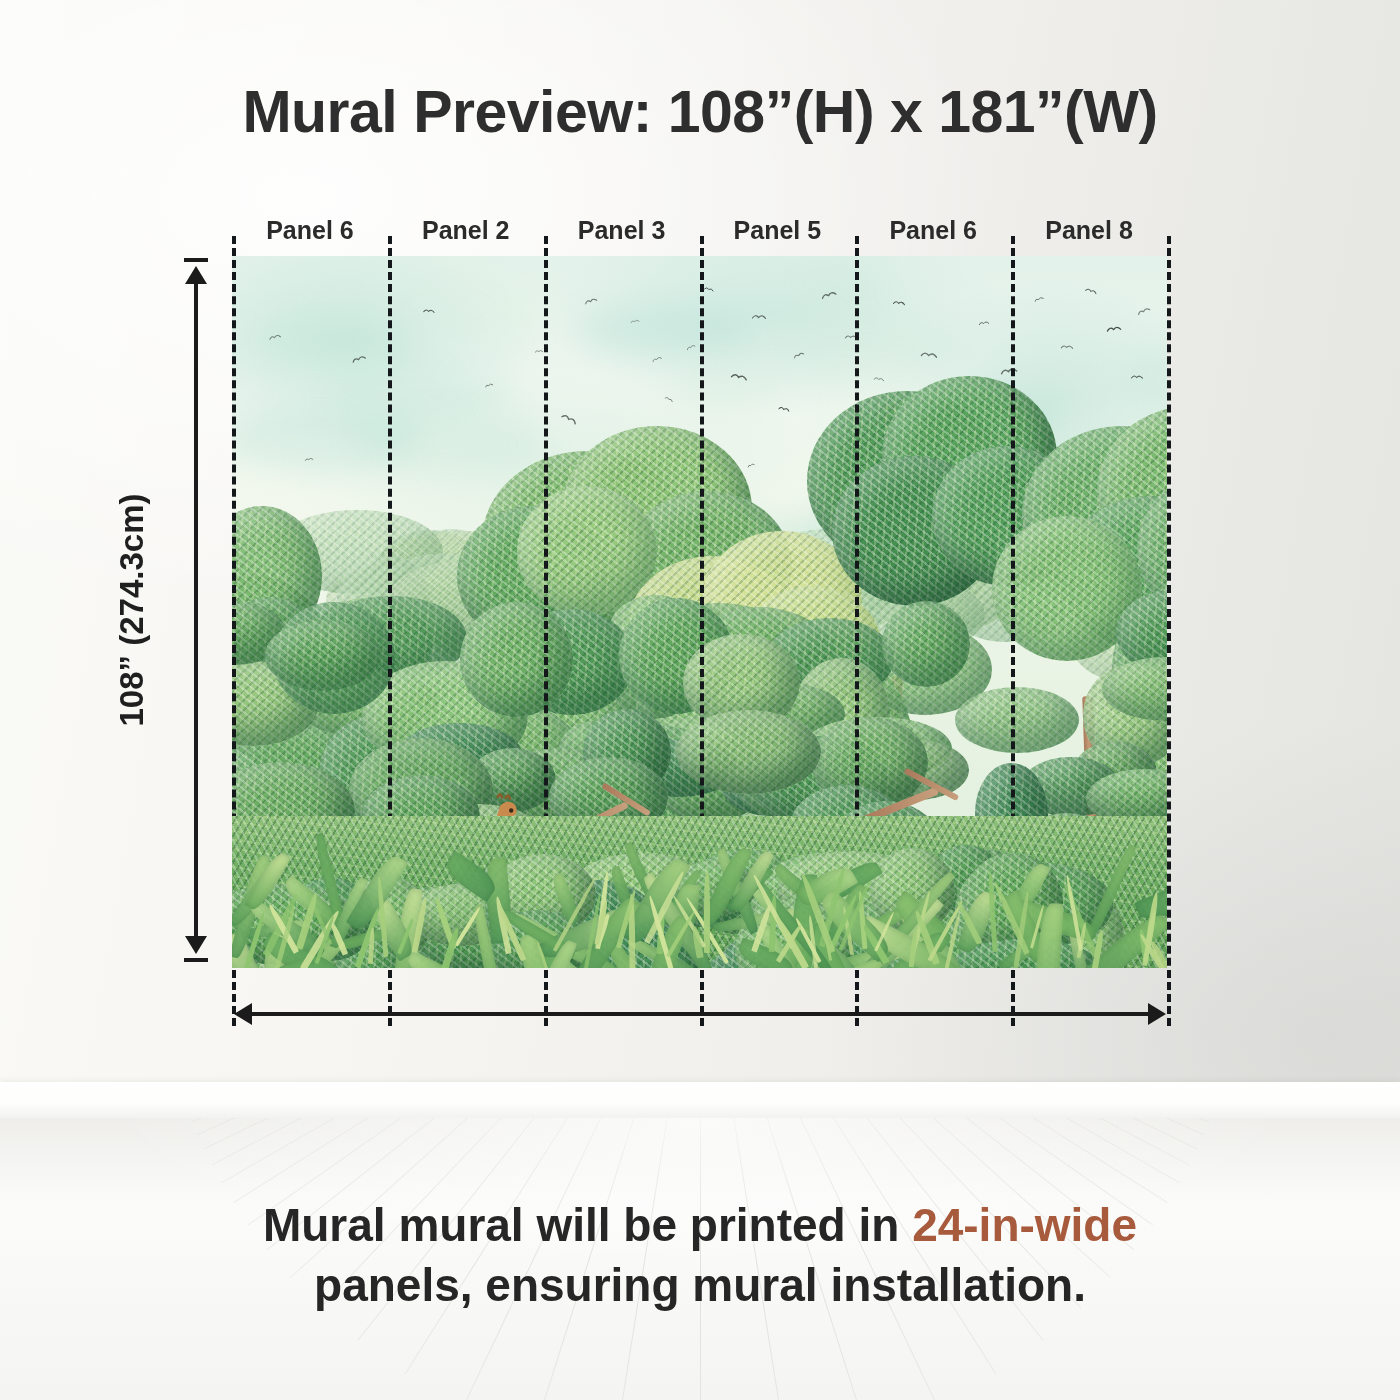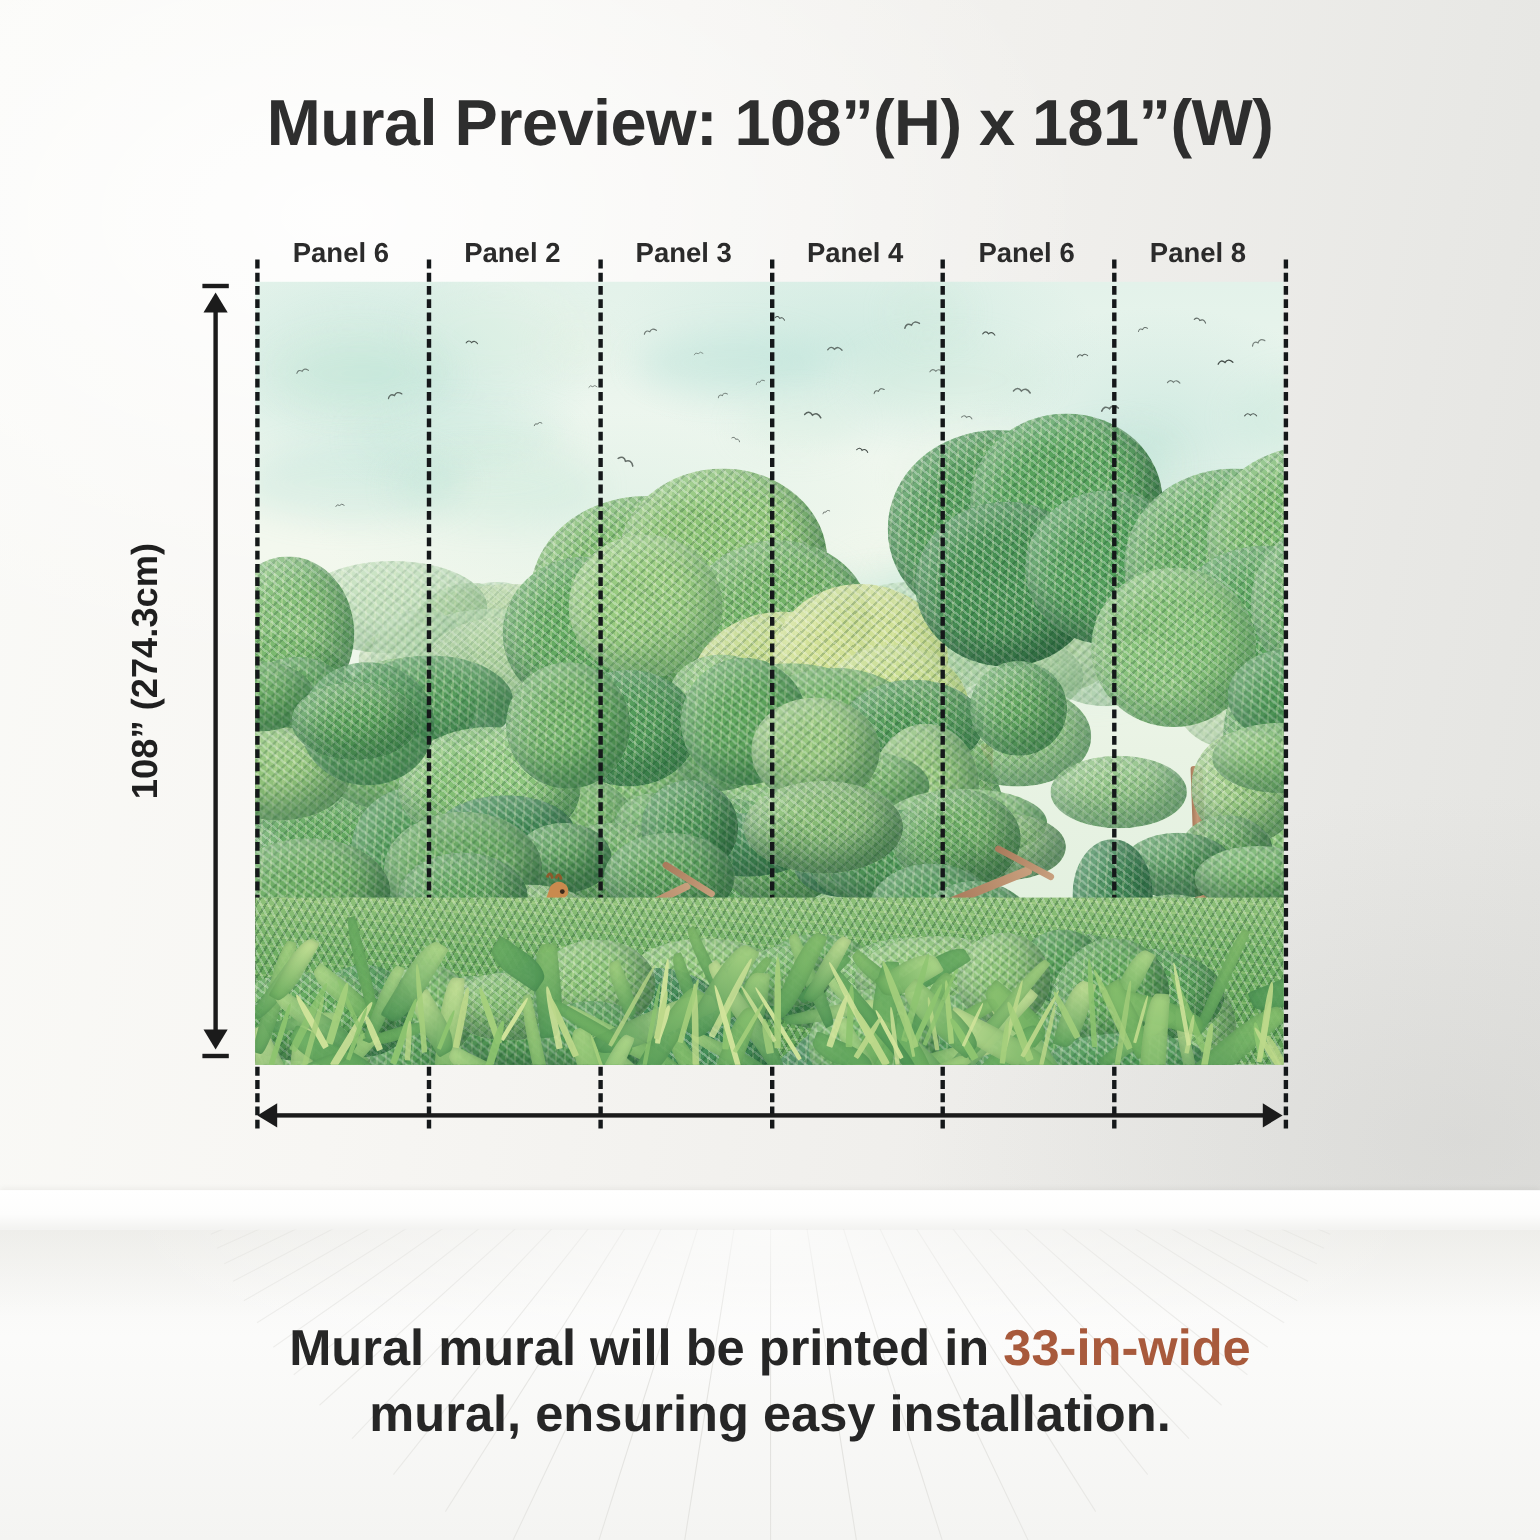--- a/index.html
+++ b/index.html
@@ -290,21 +290,21 @@
   <div id="wall">
     <div id="wall-sheen"></div>
   </div>
 
   <div id="title">Mural Preview: 108”(H) x 181”(W)</div>
 
   <div id="panel-labels">
     <div class="panel-label">Panel 6</div>
     <div class="panel-label">Panel 2</div>
     <div class="panel-label">Panel 3</div>
-    <div class="panel-label">Panel 4</div>
+    <div class="panel-label">Panel 5</div>
     <div class="panel-label">Panel 6</div>
     <div class="panel-label">Panel 8</div>
   </div>
 
   <div id="mural-frame">
     <div id="mural-art">
       <div id="sky-layer">
           <div class="sky-blot" style="width: 133.236px; height: 99.498px; left: 415.157px; top: 251.34px; background: rgba(150, 212, 200, 0.42);"></div>
           <div class="sky-blot" style="width: 106.147px; height: 51.3888px; left: 711.461px; top: 326.28px; background: rgba(176, 224, 206, 0.38);"></div>
           <div class="sky-blot" style="width: 141.543px; height: 98.4929px; left: 657.501px; top: 265.503px; background: rgba(196, 230, 208, 0.34);"></div>
@@ -1043,17 +1043,17 @@
         <div class="plank-line" style="left: 700px; top: -210px; height: 552px; transform: rotate(-60.17deg);"></div>
         <div class="plank-line" style="left: 700px; top: -210px; height: 552px; transform: rotate(-62.27deg);"></div>
         <div class="plank-line" style="left: 700px; top: -210px; height: 552px; transform: rotate(-64.12deg);"></div>
         <div class="plank-line" style="left: 700px; top: -210px; height: 552px; transform: rotate(-65.75deg);"></div>
         <div class="plank-line" style="left: 700px; top: -210px; height: 552px; transform: rotate(-67.19deg);"></div>
       </div>
     <div id="floor-shade"></div>
   </div>
 
   <div id="caption">
-    <span>Mural mural will be printed in </span><span class="accent">33-in-wide</span><br>
-    <span>mural, ensuring easy installation.</span>
+    <span>Mural mural will be printed in </span><span class="accent">24-in-wide</span><br>
+    <span>panels, ensuring mural installation.</span>
   </div>
 
 </div>
 
 </body></html>

